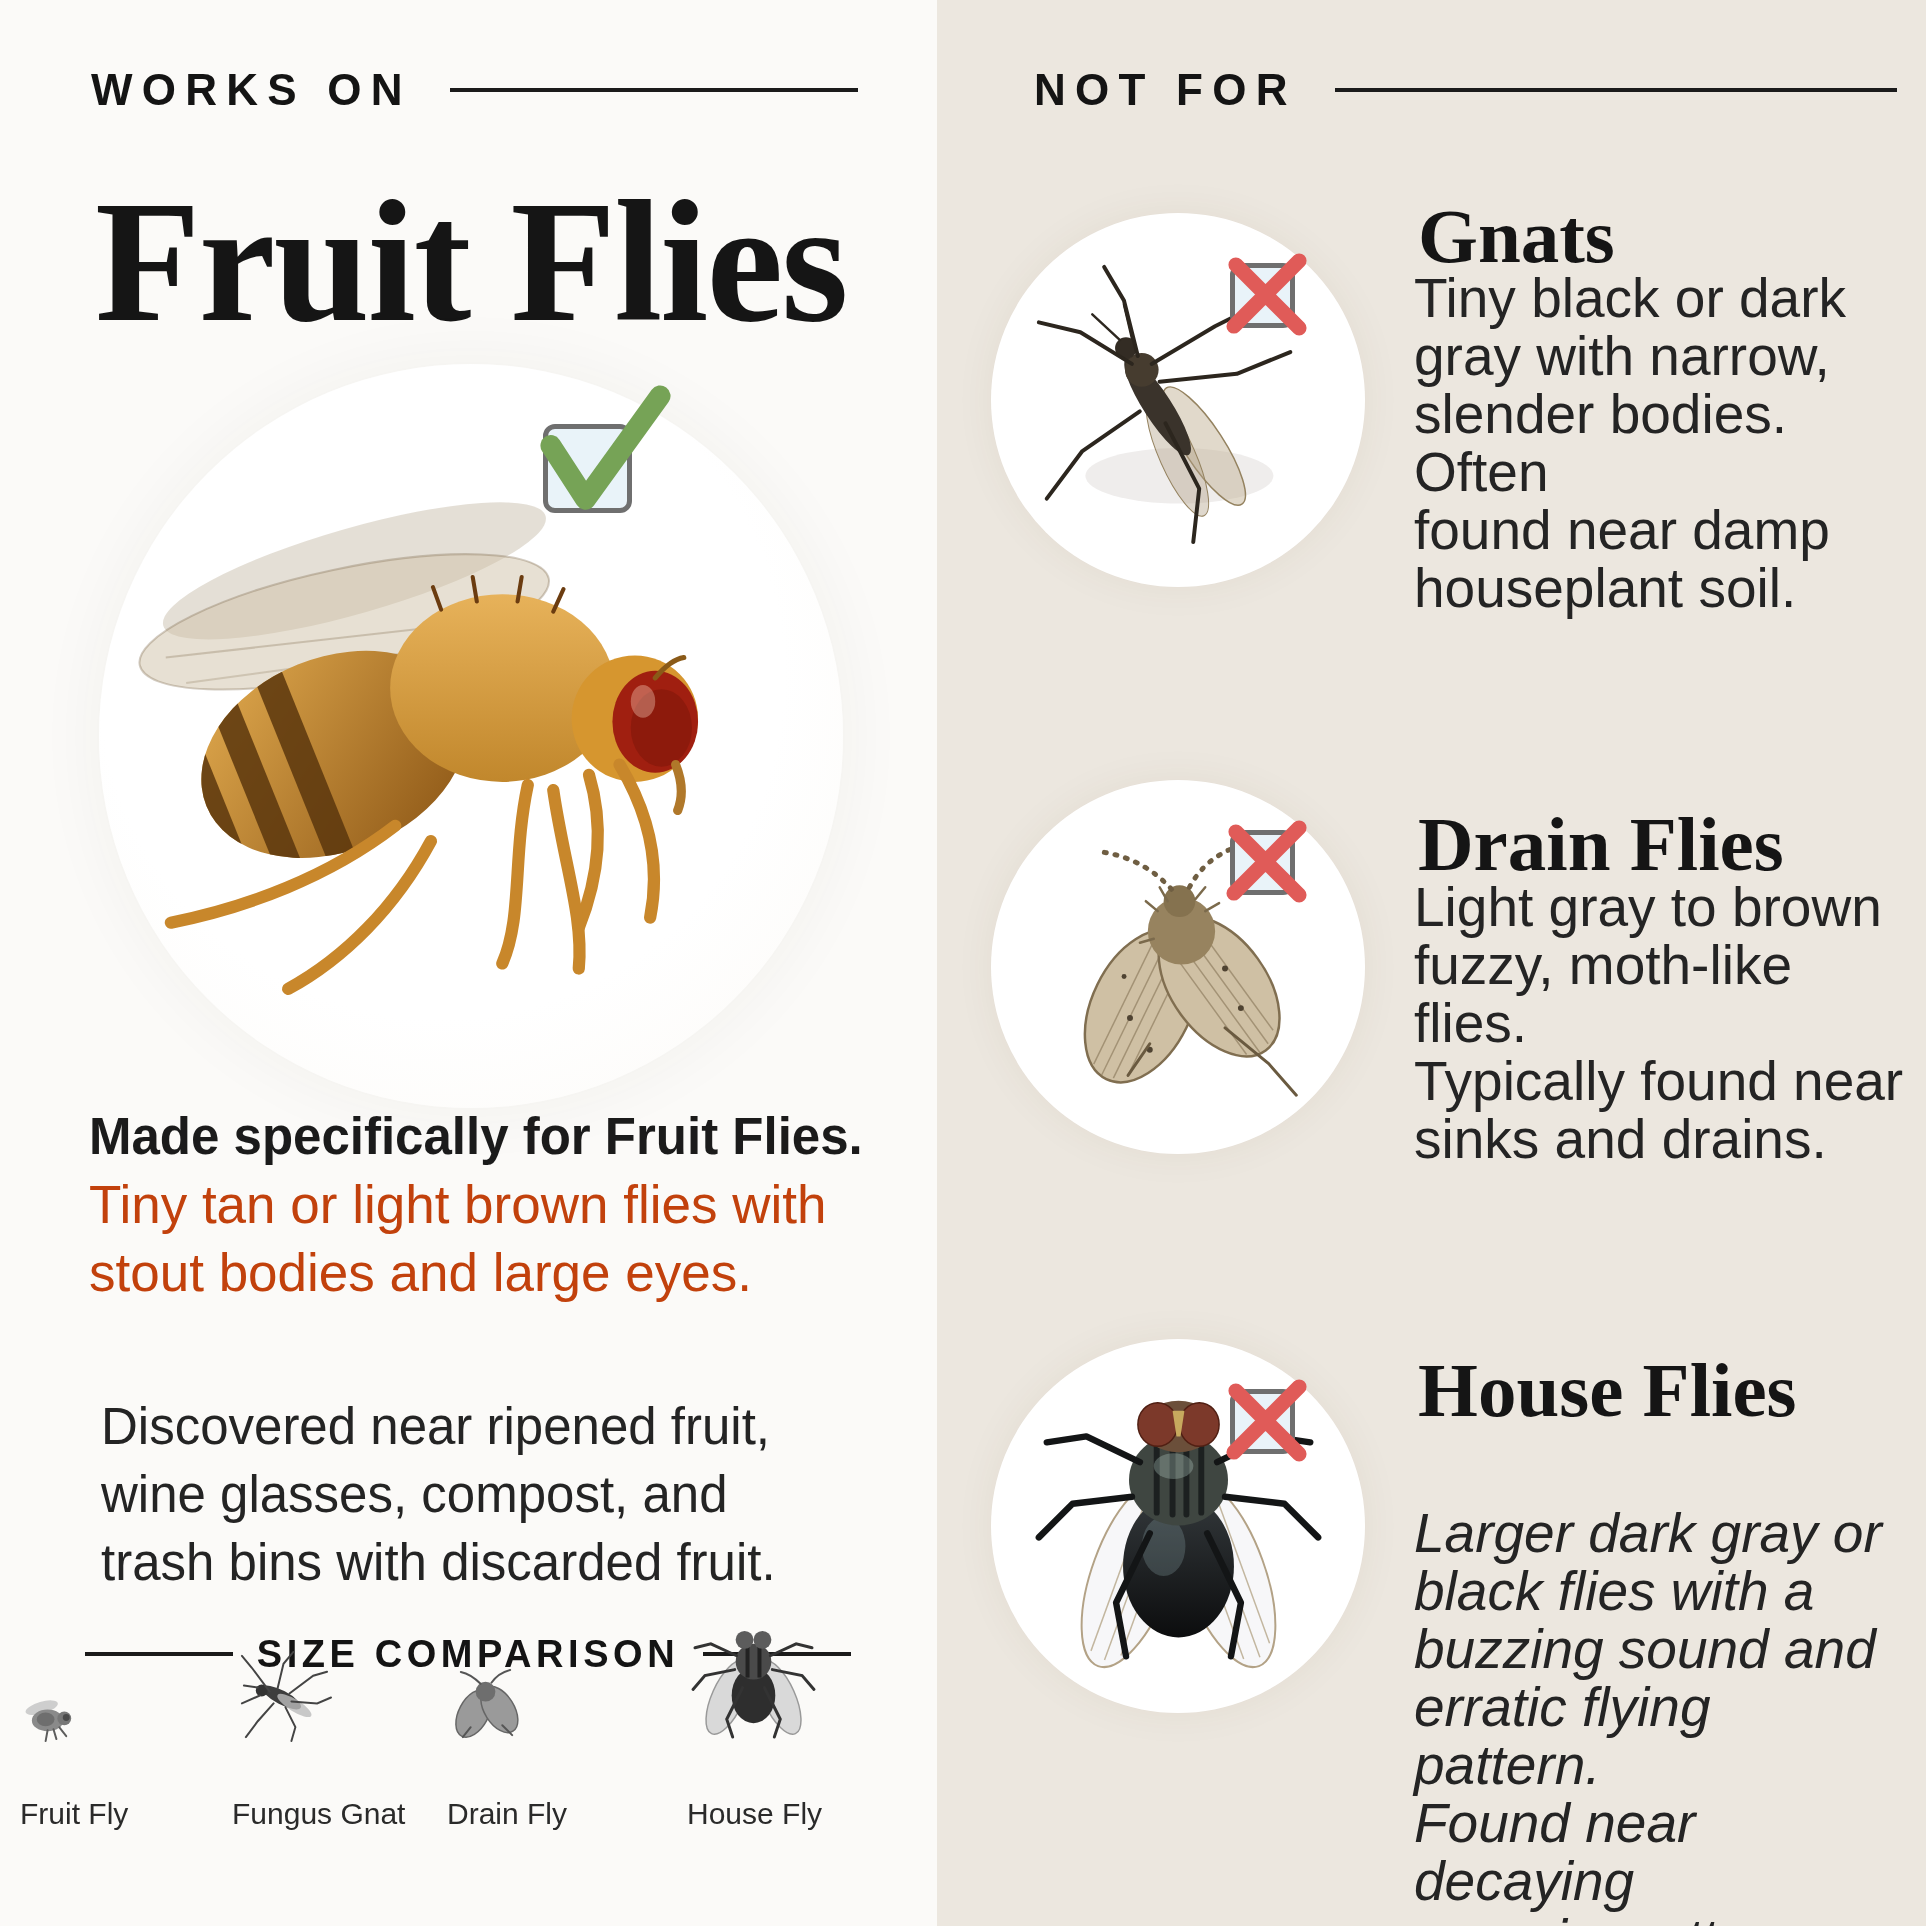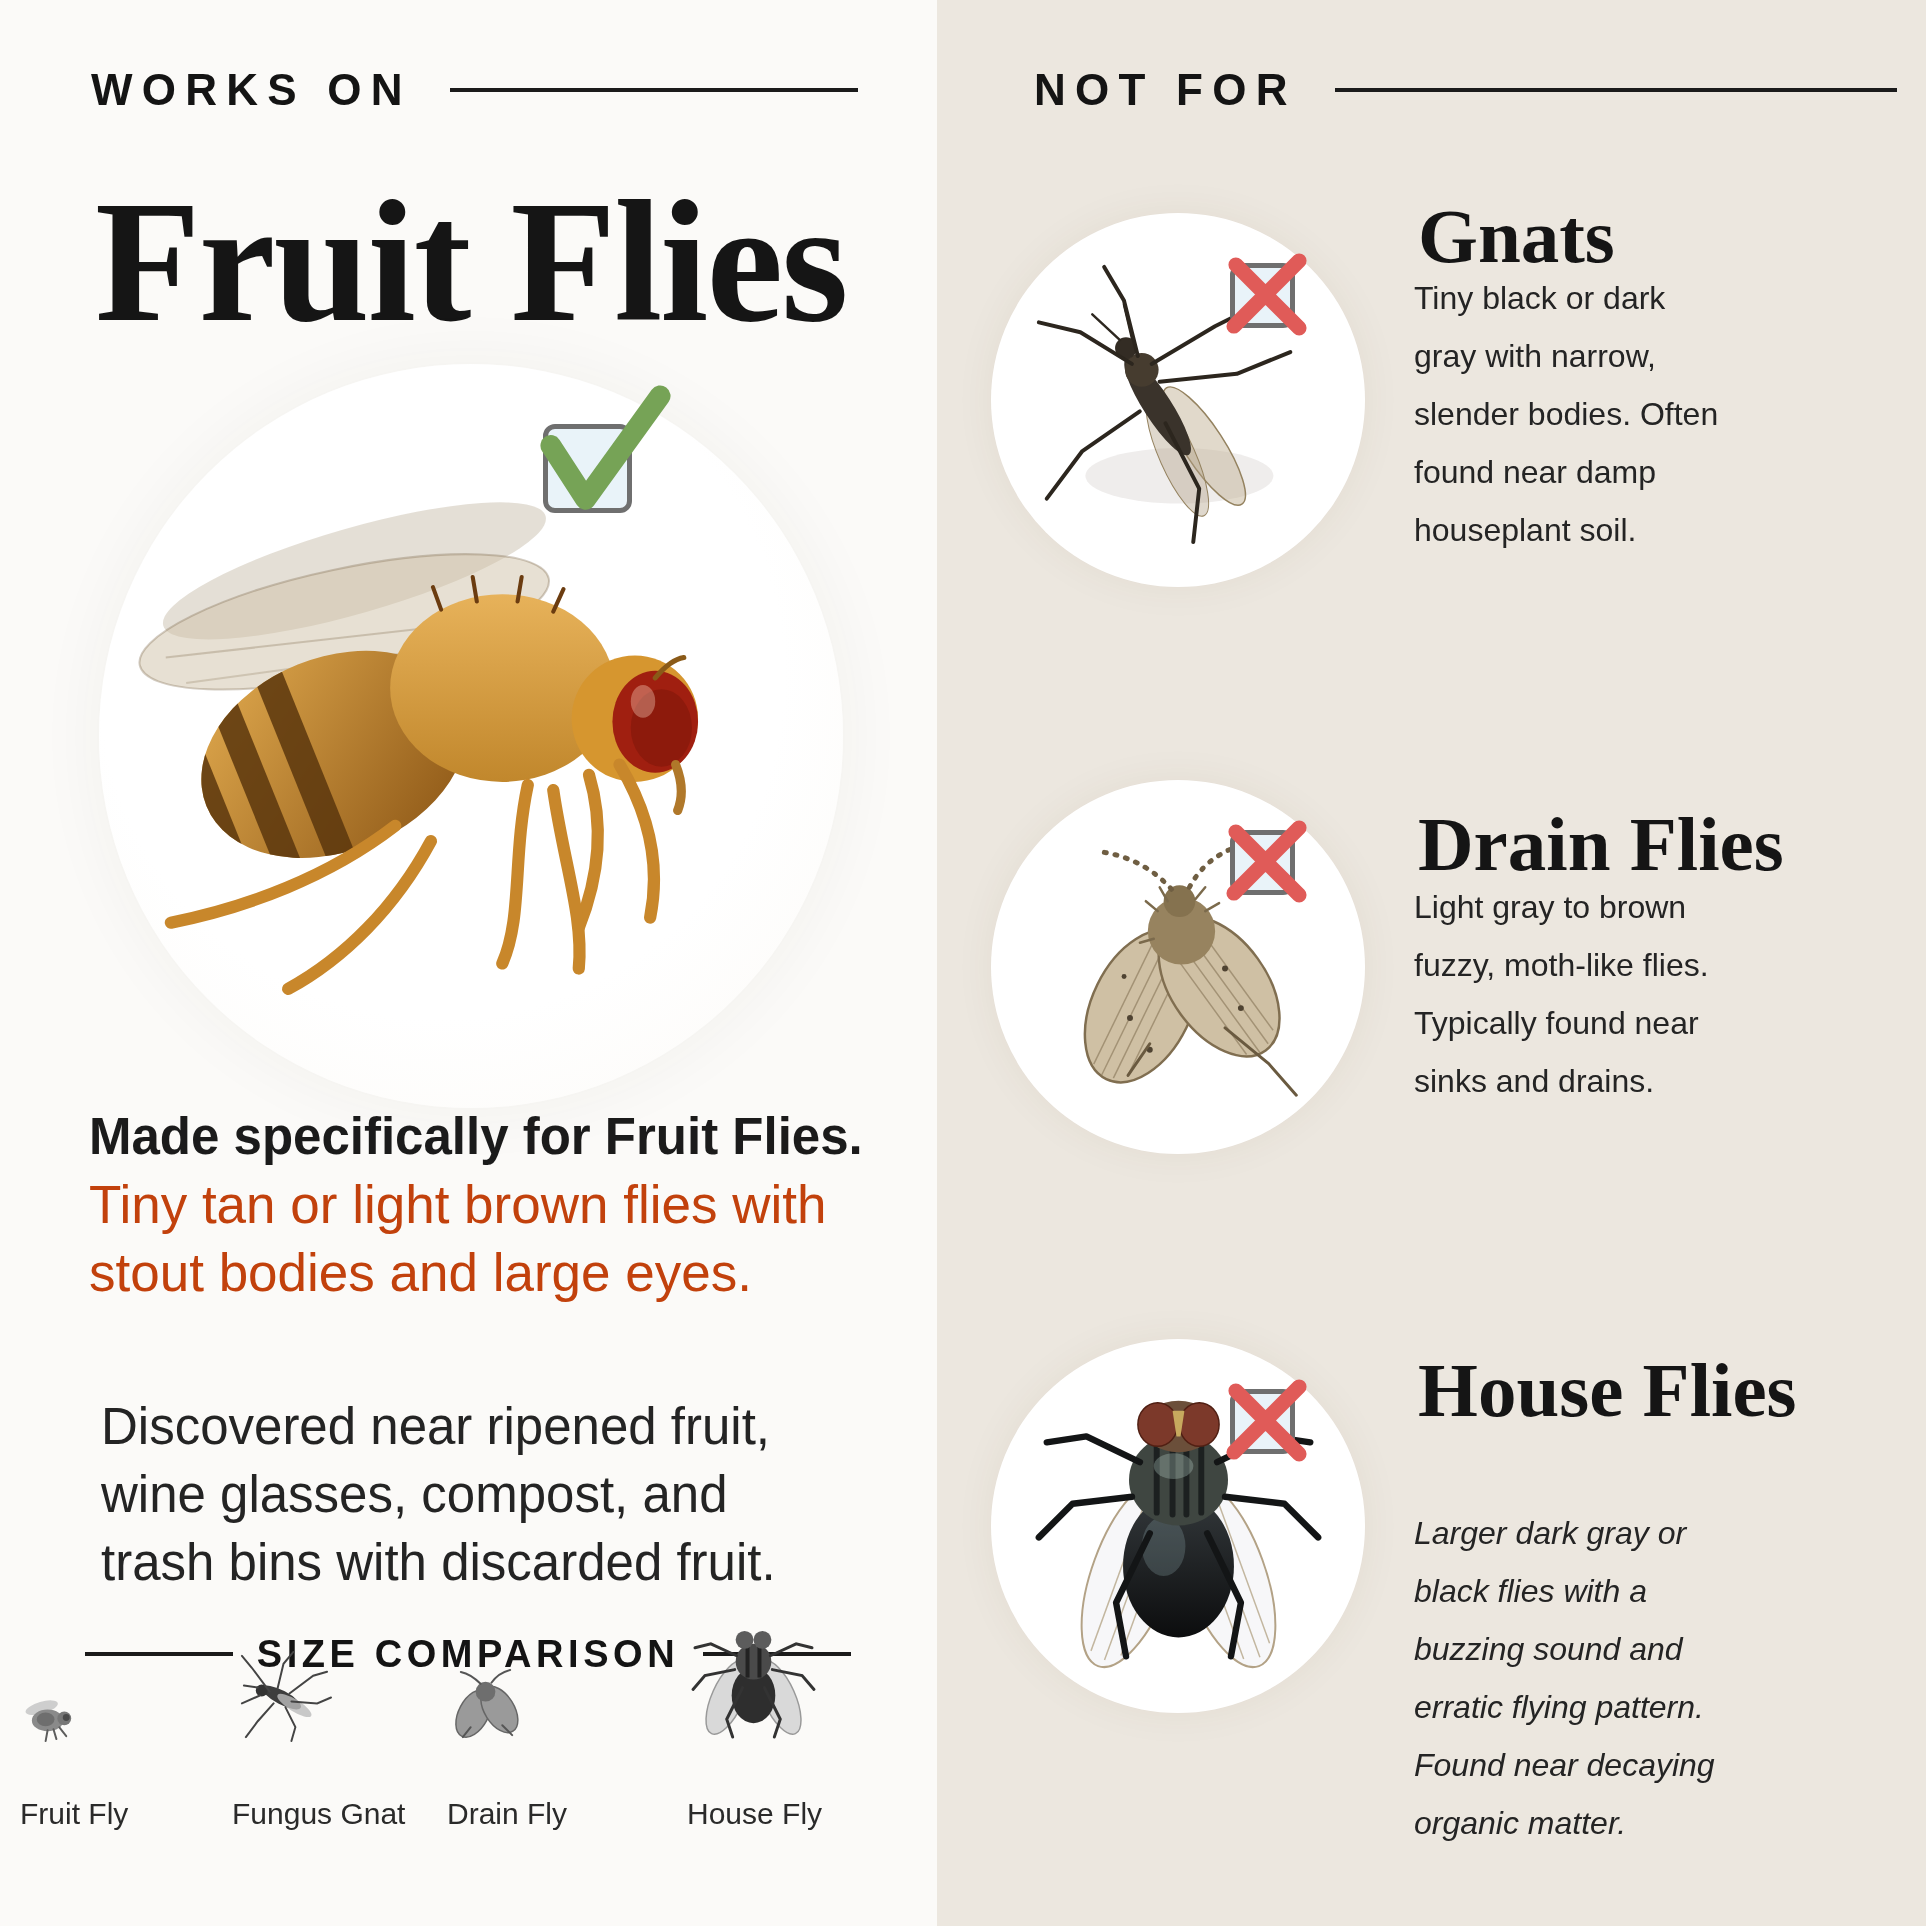--- a/index.html
+++ b/index.html
@@ -83,21 +83,21 @@
   .nf-circle-1{top:213px;}
   .nf-circle-2{top:780px;}
   .nf-circle-3{top:1339px;}
   .nf-title{
     position:absolute;left:477px;margin:4px;
     font-family:"Liberation Serif","DejaVu Serif",serif;
     font-weight:600;font-size:77px;line-height:1.1;color:#151515;white-space:nowrap;
   }
   .nf-desc{
     position:absolute;left:477px;width:495px;margin:0;
-    font-size:32px;line-height:58px;color:#242424;
+    font-size:55px;line-height:58px;color:#242424;
   }
   .nf-title-1{top:190px;}  .nf-desc-1{top:269px;}
   .nf-title-2{top:798px;}  .nf-desc-2{top:878px;}
   .nf-title-3{top:1344px;} .nf-desc-3{top:1504px;font-style:italic;}
 </style>
 </head>
 <body>
 
 <div class="canvas">
 

